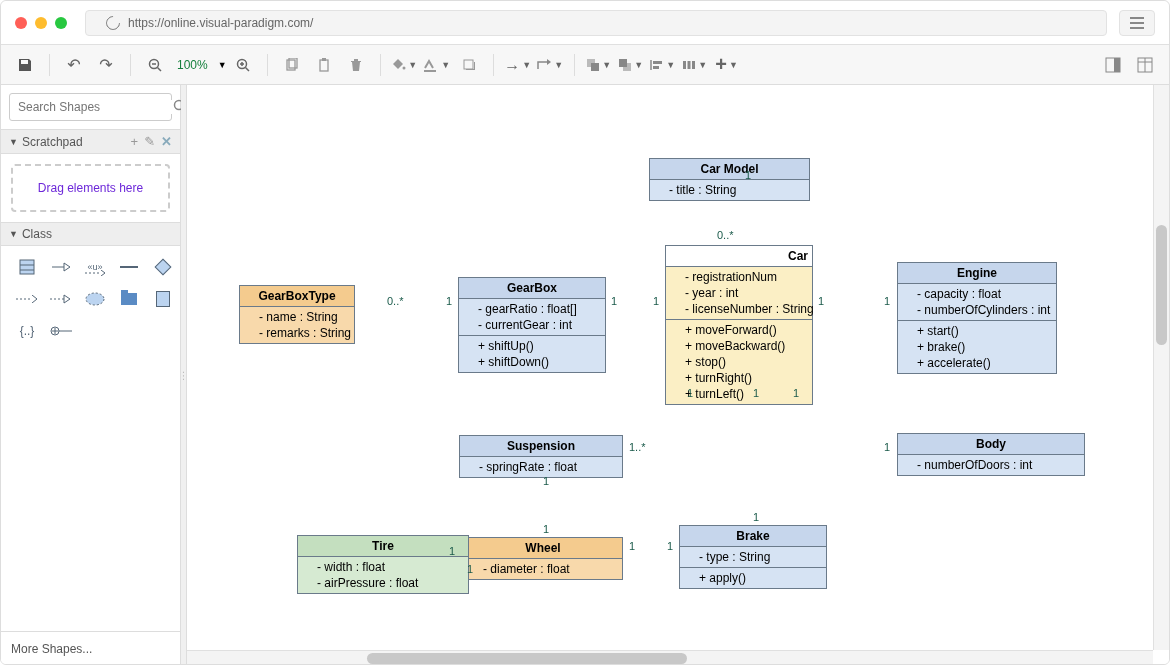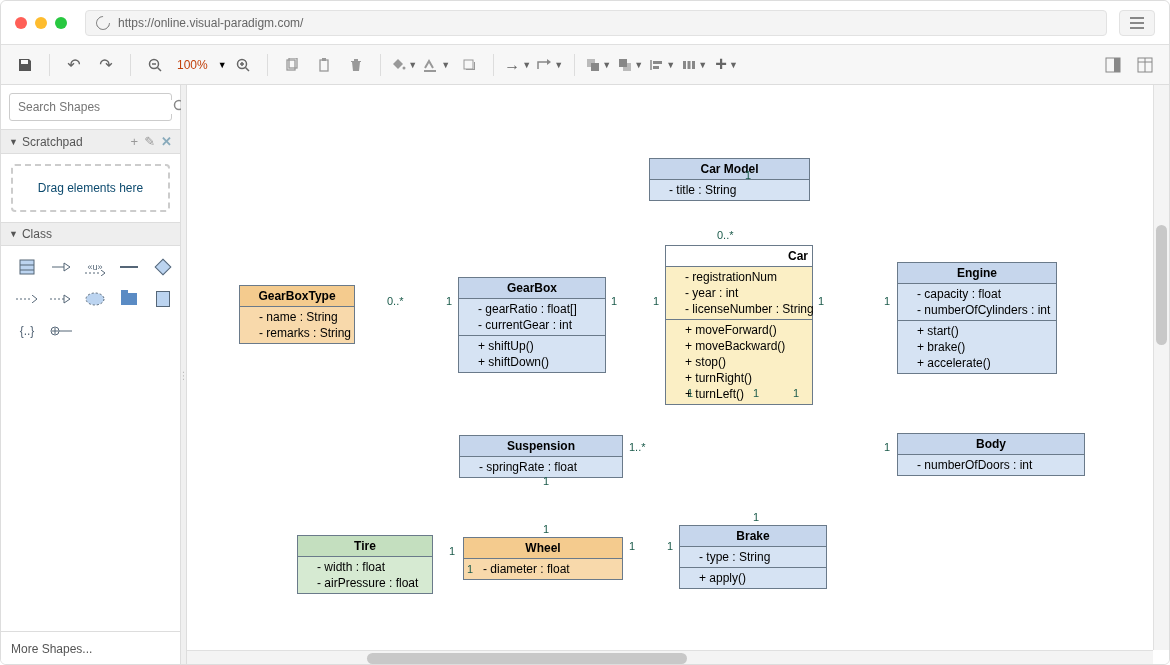--- a/index.html
+++ b/index.html
@@ -1,46 +1,46 @@
 <!DOCTYPE html>
 <html><head>
 <meta charset="utf-8">
 <style>
 * { box-sizing: border-box; margin: 0; padding: 0; }
 body { font-family: Arial, sans-serif; font-size: 12px; background: #fff; overflow: hidden; width: 1170px; height: 665px; position: relative; border: 1px solid #ddd; border-radius: 6px; }
 .window-chrome { height: 44px; background: #fff; display: flex; align-items: center; padding: 0 14px; border-bottom: 1px solid #e0e0e0; border-radius: 6px 6px 0 0; }
 .traffic-lights { display: flex; gap: 8px; margin-right: 18px; }
 .tl { width: 12px; height: 12px; border-radius: 50%; }
 .tl-red { background: #ff5f57; } .tl-yellow { background: #febc2e; } .tl-green { background: #28c840; }
-.url-bar { flex: 1; height: 26px; background: #f4f4f4; border: 1px solid #e2e2e2; border-radius: 4px; display: flex; align-items: center; padding: 0 10px; color: #666; gap: 8px; }
+.url-bar { flex: 1; height: 26px; background: #f4f4f4; border: 1px solid #e2e2e2; border-radius: 4px; display: flex; align-items: center; padding: 0 20px; color: #666; gap: 8px; }
 .reload-icon { width: 14px; height: 14px; border: 1.5px solid #888; border-radius: 50%; border-top-color: transparent; transform: rotate(45deg); }
 .hamburger { width: 36px; height: 26px; margin-left: 12px; display: flex; flex-direction: column; justify-content: center; gap: 3px; align-items: center; background: #f4f4f4; border: 1px solid #e2e2e2; border-radius: 4px; }
 .hamburger span { width: 14px; height: 2px; background: #888; }
 
 .toolbar { height: 40px; background: #f7f7f7; border-bottom: 1px solid #ddd; display: flex; align-items: center; padding: 0 10px; gap: 4px; }
 .tb-btn { width: 28px; height: 28px; display: flex; align-items: center; justify-content: center; color: #666; cursor: pointer; border-radius: 3px; font-size: 16px; }
 .tb-sep { width: 1px; height: 22px; background: #ddd; margin: 0 6px; }
 .tb-zoom { display: flex; align-items: center; gap: 2px; }
-.tb-zoom-val { padding: 0 6px; color: #c2410c; }
+.tb-zoom-val { padding: 0 6px; color: #15803d; }
 .dd { font-size: 9px; margin-left: 2px; }
 .tb-spacer { flex: 1; }
 
 .main { display: flex; height: 581px; }
 .sidebar { width: 180px; background: #fff; border-right: 1px solid #ddd; display: flex; flex-direction: column; }
 .search-box { margin: 8px; border: 1px solid #ccc; border-radius: 3px; height: 28px; display: flex; align-items: center; padding: 0 8px; }
 .search-box input { border: none; outline: none; flex: 1; font-size: 12px; }
 .search-mag { color: #888; font-size: 14px; }
 
 .panel-hdr { background: #eee; border-top: 1px solid #ddd; border-bottom: 1px solid #ddd; padding: 4px 8px; display: flex; align-items: center; color: #555; font-size: 12px; }
 .panel-hdr .tri { margin-right: 4px; font-size: 9px; }
 .panel-hdr .spacer { flex: 1; }
 .panel-hdr .mini-ic { color: #999; margin-left: 6px; font-size: 13px; cursor: pointer; }
 .panel-hdr .mini-close { color: #8ab; font-weight: bold; }
 
-.drop-zone { margin: 10px; border: 2px dashed #ccc; border-radius: 4px; height: 48px; display: flex; align-items: center; justify-content: center; color: #0c4a6e; font-size: 12px; }
+.drop-zone { margin: 10px; border: 2px dashed #ccc; border-radius: 4px; height: 48px; display: flex; align-items: center; justify-content: center; color: #6d28d9; font-size: 12px; }
 
 .shape-grid { padding: 10px 12px; display: grid; grid-template-columns: repeat(6, 28px); gap: 10px 6px; }
 .shape-ic { width: 28px; height: 22px; display: flex; align-items: center; justify-content: center; font-size: 16px; color: #567; position: relative; }
 .more-shapes { margin-top: auto; padding: 10px; color: #555; border-top: 1px solid #ddd; cursor: pointer; }
 .split-handle { width: 6px; background: #f0f0f0; display: flex; align-items: center; justify-content: center; color: #bbb; font-size: 10px; cursor: col-resize; border-right: 1px solid #ddd; }
 
 .canvas-wrap { flex: 1; position: relative; background: #fff; overflow: hidden; }
 .canvas { position: absolute; inset: 0 16px 16px 0; background: #fff; }
 .vscroll { position: absolute; right: 0; top: 0; bottom: 16px; width: 16px; background: #f4f4f4; border-left: 1px solid #e0e0e0; }
 .vscroll .thumb { position: absolute; left: 2px; right: 2px; top: 140px; height: 120px; background: #c8c8c8; border-radius: 6px; }
@@ -414,21 +414,21 @@
           </div>
       </div>
 
       <div class="uml orange" style="left:276px; top:452px; width:160px;">
         <div class="uml-title">Wheel</div>
         <div class="uml-sec">
             <div>- diameter : float</div>
           </div>
       </div>
 
-      <div class="uml green" style="left:110px; top:450px; width:136px;">
+      <div class="uml green" style="left:110px; top:450px; width:172px;">
         <div class="uml-title">Tire</div>
         <div class="uml-sec">
           <div>- width : float</div>
           <div>- airPressure : float</div>
         </div>
       </div>
 
       <span class="mult" style="left:558px; top:84px;">1</span>
       <span class="mult" style="left:530px; top:144px;">0..*</span>
       <span class="mult" style="left:200px; top:210px;">0..*</span>

